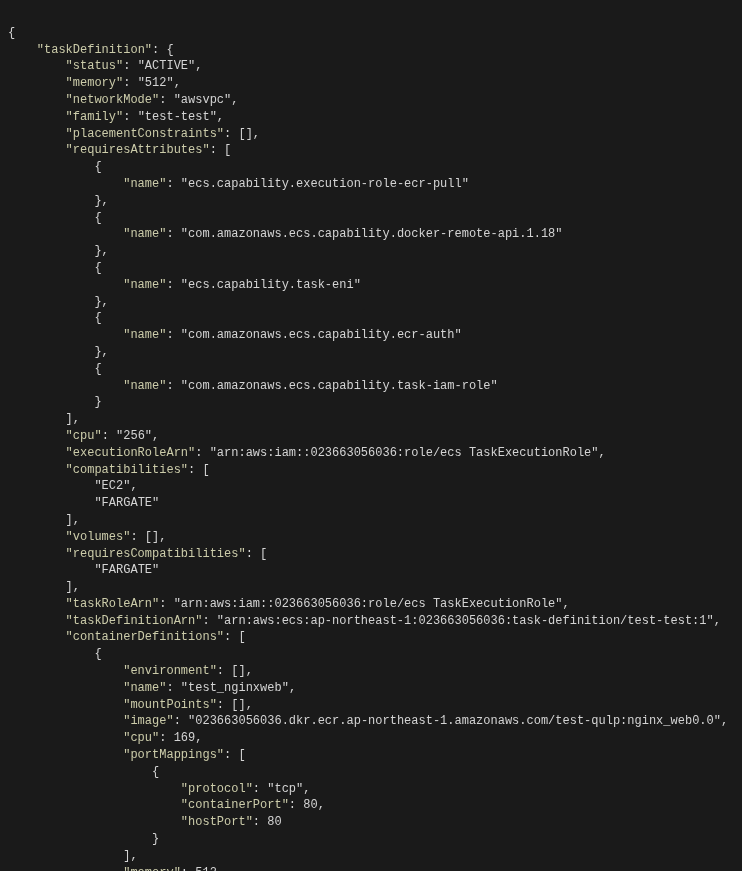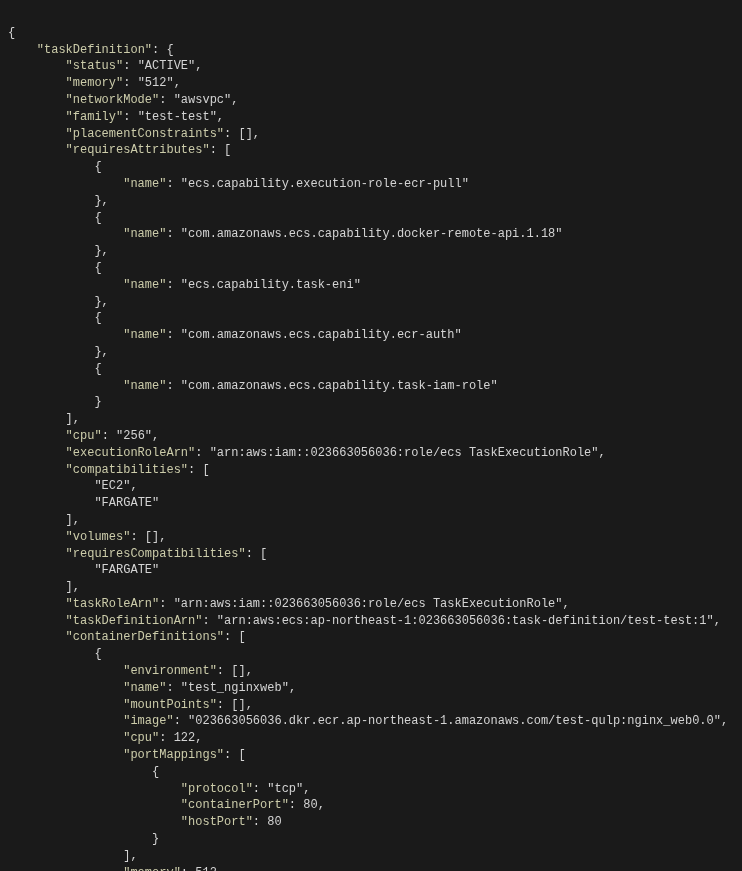--- a/index.html
+++ b/index.html
@@ -55,21 +55,21 @@
             <span class="string">"FARGATE"</span>
         <span class="punct">],</span>
         <span class="key">"taskRoleArn"</span><span class="punct">: </span><span class="string">"arn:aws:iam::023663056036:role/ecs TaskExecutionRole"</span><span class="punct">,</span>
         <span class="key">"taskDefinitionArn"</span><span class="punct">: </span><span class="string">"arn:aws:ecs:ap-northeast-1:023663056036:task-definition/test-test:1"</span><span class="punct">,</span>
         <span class="key">"containerDefinitions"</span><span class="punct">: [</span>
             <span class="punct">{</span>
                 <span class="key">"environment"</span><span class="punct">: [],</span>
                 <span class="key">"name"</span><span class="punct">: </span><span class="string">"test_nginxweb"</span><span class="punct">,</span>
                 <span class="key">"mountPoints"</span><span class="punct">: [],</span>
                 <span class="key">"image"</span><span class="punct">: </span><span class="string">"023663056036.dkr.ecr.ap-northeast-1.amazonaws.com/test-qulp:nginx_web0.0"</span><span class="punct">,</span>
-                <span class="key">"cpu"</span><span class="punct">: </span><span class="number">122</span><span class="punct">,</span>
+                <span class="key">"cpu"</span><span class="punct">: </span><span class="number">169</span><span class="punct">,</span>
                 <span class="key">"portMappings"</span><span class="punct">: [</span>
                     <span class="punct">{</span>
                         <span class="key">"protocol"</span><span class="punct">: </span><span class="string">"tcp"</span><span class="punct">,</span>
                         <span class="key">"containerPort"</span><span class="punct">: </span><span class="number">80</span><span class="punct">,</span>
                         <span class="key">"hostPort"</span><span class="punct">: </span><span class="number">80</span>
                     <span class="punct">}</span>
                 <span class="punct">],</span>
                 <span class="key">"memory"</span><span class="punct">: </span><span class="number">512</span><span class="punct">,</span>
                 
                 </div>

